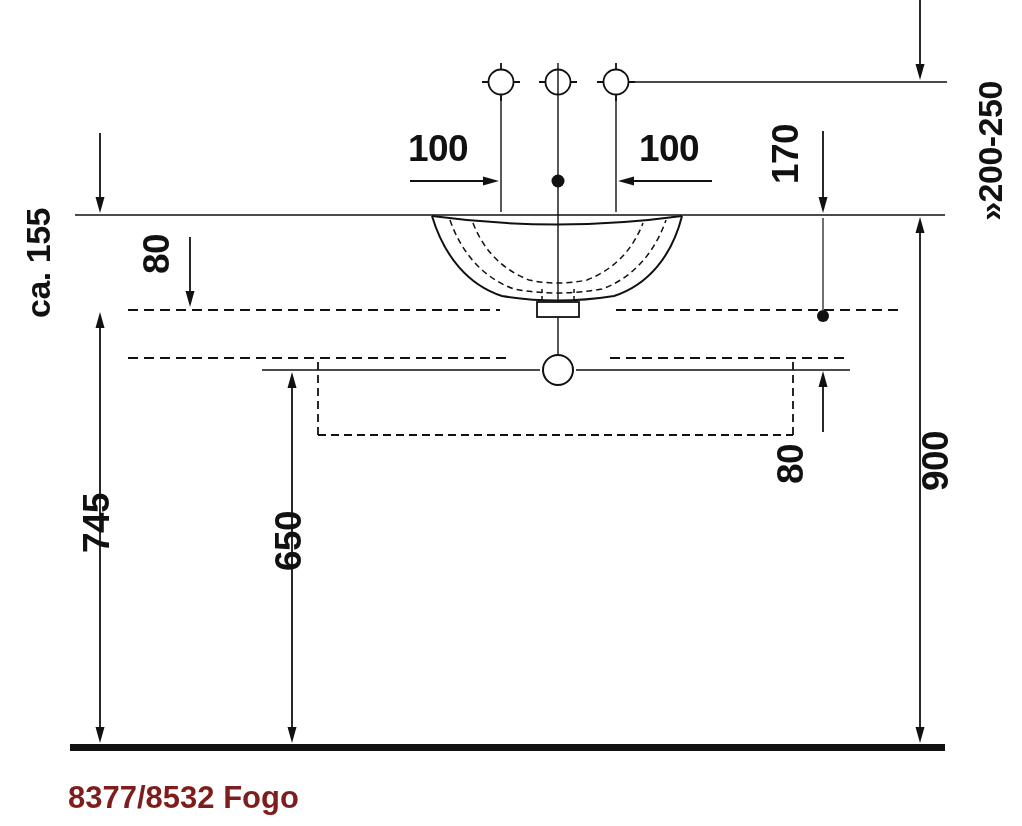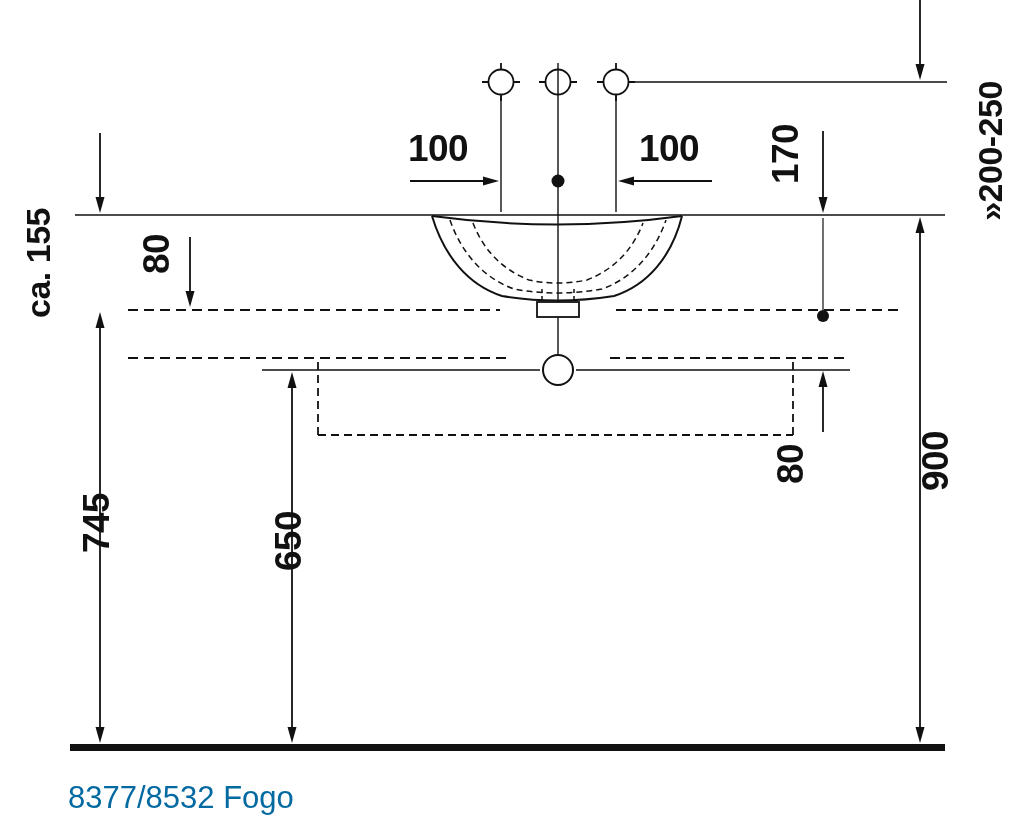--- a/index.html
+++ b/index.html
@@ -8,22 +8,22 @@
     font-family:"Liberation Sans", sans-serif; color:#111111; overflow:hidden;
   }
   .canvas svg { position:absolute; left:0; top:0; }
   .dim {
     position:absolute; font-weight:bold; font-size:37px; letter-spacing:-0.5px;
     transform:translate(-50%,-50%); white-space:nowrap; color:#111111;
   }
   .dim.v { transform:translate(-50%,-50%) rotate(-90deg); }
   .dim.s34 { font-size:34px; }
   .title {
-    position:absolute; left:68px; top:780px; font-weight:normal; font-size:31px;
-    white-space:nowrap; color:#0369a1;
+    position:absolute; left:68px; top:780px; font-weight:bold; font-size:31px;
+    white-space:nowrap; color:#7f1d1d;
   }
 </style>
 </head>
 <body>
 
 <div class="canvas">
 
   <svg width="1022" height="826" viewBox="0 0 1022 826">
     <g stroke="#111111" fill="none" stroke-width="1.8">
 

